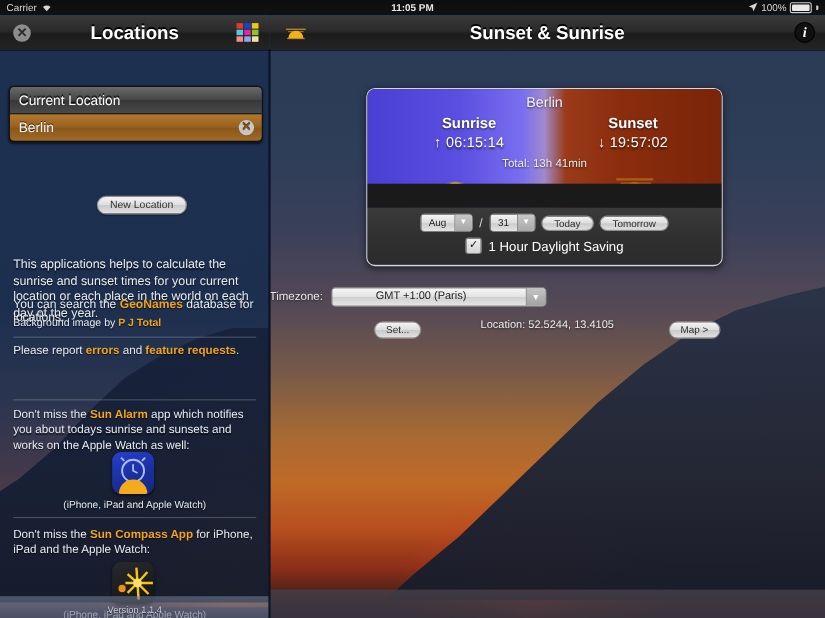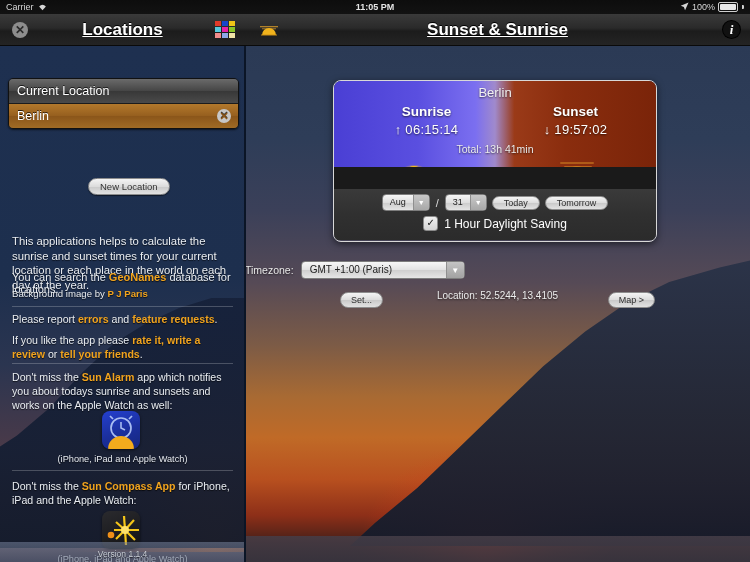--- a/index.html
+++ b/index.html
@@ -19,21 +19,21 @@
   .batt-cap{display:inline-block;width:2px;height:4px;background:#cfcfcf;border-radius:0 1px 1px 0;margin-left:1px;}
 
   
   .navbar{position:absolute;top:14px;height:31px;
     background:linear-gradient(#3a3a3a 0%,#2a2a2a 45%,#1c1c1c 55%,#242424 100%);
     border-bottom:1px solid #0a0a0a;z-index:35;}
   .nav-left{left:0;width:245px;border-right:1px solid #0a0a0a;}
   .nav-right{left:245px;width:505px;}
   .nav-title{position:absolute;left:0;width:100%;top:0;height:31px;line-height:31px;
     text-align:center;color:#fff;font-size:17px;font-weight:bold;
-    text-shadow:0 -1px 0 #000;text-decoration:underline;}
+    text-shadow:0 -1px 0 #000;}
   .closebtn{position:absolute;left:12px;top:8px;width:16px;height:16px;border-radius:50%;
     background:#8d8d8d;color:#2a2a2a;font-size:12px;line-height:16px;text-align:center;font-weight:bold;
     cursor:pointer;}
   .gridicon{position:absolute;right:8px;top:7px;width:22px;height:18px;
     display:grid;grid-template-columns:repeat(3,6px);grid-template-rows:repeat(3,5px);gap:1px;}
   .gridicon i{display:block;}
   .sunmini{position:absolute;left:13px;top:9px;width:22px;height:14px;}
   .infobtn{position:absolute;right:10px;top:7px;width:17px;height:17px;border-radius:50%;
     background:#111;color:#fff;font-style:italic;font-weight:bold;font-family:"Liberation Serif",serif;
     font-size:13px;line-height:17px;text-align:center;cursor:pointer;
@@ -129,21 +129,21 @@
   .pill{padding:1px 11px;border-radius:9px;border:1px solid #8d8d8d;
     background:linear-gradient(#f4f4f4,#dcdcdc 50%,#c9c9c9 51%,#e2e2e2);color:#2e2e2e;font-size:9px;cursor:pointer;}
   .dst{position:absolute;left:0;top:27px;width:100%;display:flex;align-items:center;justify-content:center;gap:6px;
     color:#fff;font-size:12px;cursor:pointer;}
   .cb{width:13px;height:13px;border-radius:3px;background:linear-gradient(#f0f0f0,#d4d4d4);
     border:1px solid #8a8a8a;color:#111;font-size:10px;line-height:12px;text-align:center;}
 
   .tzrow{position:absolute;left:0;top:216px;width:505px;display:flex;align-items:center;justify-content:flex-start;gap:7px;}
   .tzlabel{color:#e8e8e8;font-size:10.5px;text-shadow:0 1px 2px rgba(0,0,0,.6);}
   .tzcombo{display:flex;align-items:center;border:1px solid #7d7d7d;border-radius:4px;overflow:hidden;
-    background:linear-gradient(#f7f7f7,#e2e2e2 50%,#cfcfcf 51%,#e6e6e6);cursor:pointer;height:16px;}
+    background:linear-gradient(#f7f7f7,#e2e2e2 50%,#cfcfcf 51%,#e6e6e6);cursor:pointer;height:16px;padding-left:32px;}
   .tzcombo .v{padding:0 8px;font-size:10px;color:#222;line-height:16px;min-width:128px;}
   .tzcombo .ar{width:17px;height:16px;background:linear-gradient(#c4c4c4,#a2a2a2);
     border-left:1px solid #8f8f8f;display:flex;align-items:center;justify-content:center;color:#fff;font-size:8px;}
 
   .setbtn{position:absolute;left:95px;top:247px;padding:2px 10px;border-radius:9px;border:1px solid #8d8d8d;
     background:linear-gradient(#f4f4f4,#dcdcdc 50%,#c9c9c9 51%,#e2e2e2);color:#2e2e2e;font-size:9px;cursor:pointer;}
   .mapbtn{position:absolute;right:95px;top:247px;padding:2px 10px;border-radius:9px;border:1px solid #8d8d8d;
     background:linear-gradient(#f4f4f4,#dcdcdc 50%,#c9c9c9 51%,#e2e2e2);color:#2e2e2e;font-size:9px;cursor:pointer;}
   .locline{position:absolute;left:0;top:245px;width:505px;text-align:center;color:#ececec;font-size:10px;
     text-shadow:0 1px 2px rgba(0,0,0,.6);}
@@ -221,32 +221,29 @@
 
     <div class="newloc">New Location</div>
 
     <div class="copy p1">This applications helps to calculate the sunrise and sunset times for your current location or each place in the world on each day of the year.</div>
 
     <div class="copy p2">
       <span>You can search the </span><span class="lnk">GeoNames</span><span> database for locations.</span>
     </div>
 
     <div class="copy p3">
-      <span>Background image by </span><span class="lnk">P J Paris</span>
+      <span>Background image by </span><span class="lnk">P J Total</span>
     </div>
 
     <div class="hr" style="top:261px"></div>
 
     <div class="copy p4">
       <span>Please report </span><span class="lnk">errors</span><span> and </span><span class="lnk">feature requests</span><span>.</span>
     </div>
 
-    <div class="copy p5">
-      <span>If you like the app please </span><span class="lnk">rate it, write a review</span><span> or </span><span class="lnk">tell your friends</span><span>.</span>
-    </div>
 
     <div class="hr" style="top:318px"></div>
 
     <div class="copy p6">
       <span>Don't miss the </span><span class="lnk">Sun Alarm</span><span> app which notifies you about todays sunrise and sunsets and works on the Apple Watch as well:</span>
     </div>
 
     <div class="appicon ai-alarm">
       <svg width="38" height="38" viewBox="0 0 38 38">
         <circle cx="19" cy="17" r="10" fill="none" stroke="#a9bdf2" stroke-width="1.7"></circle>

